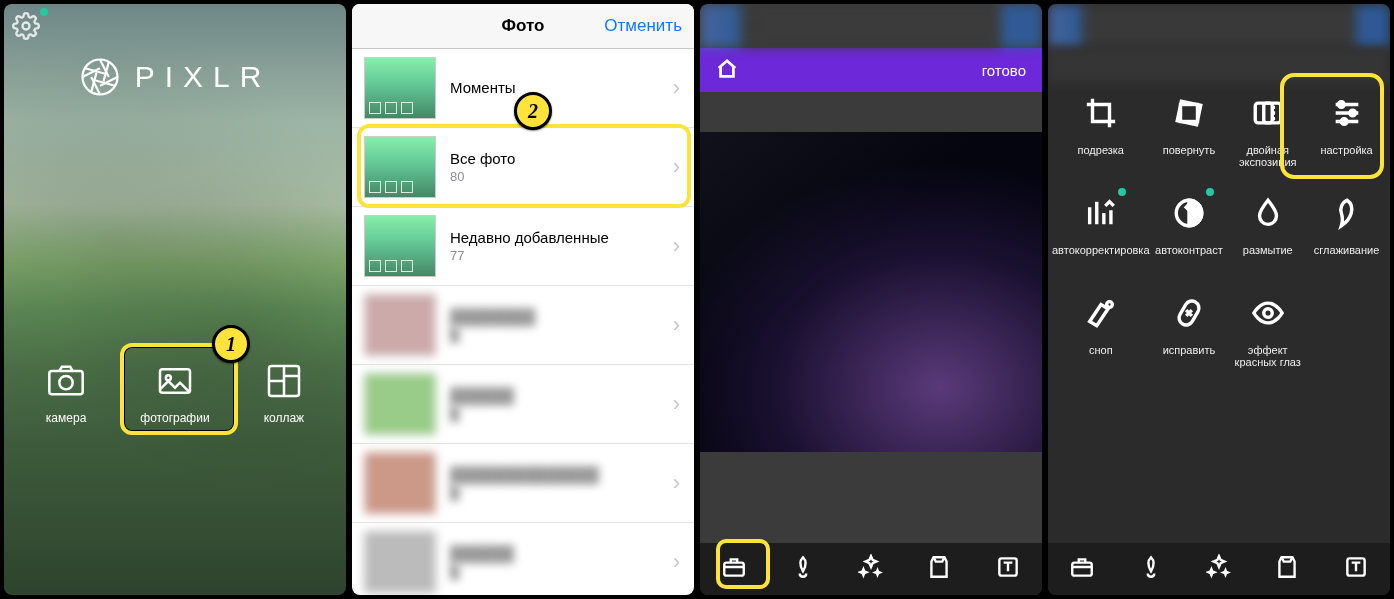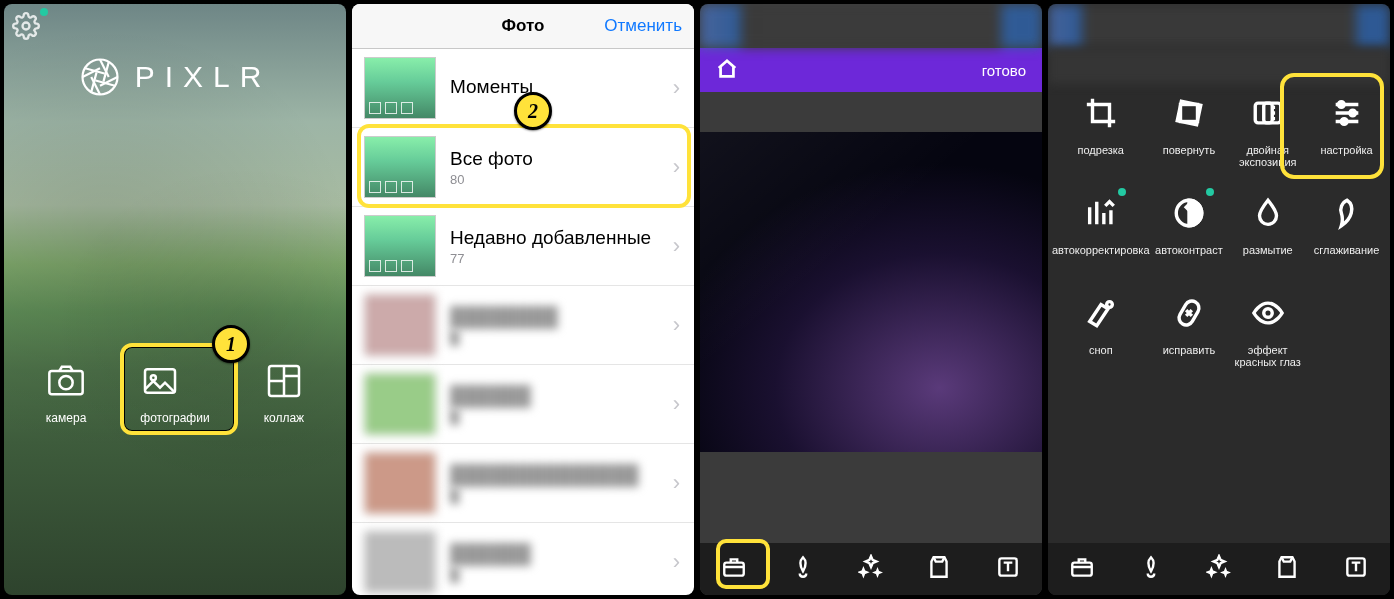--- a/index.html
+++ b/index.html
@@ -10,37 +10,37 @@
 .p1{background:linear-gradient(#6e8686 0%,#9db5a6 20%,#a7bba1 34%,#7fa86c 44%,#5f8d57 52%,#4c7048 62%,#3e5c3c 74%,#2e432d 100%)}
 .p1 .hills{position:absolute;inset:0;background:
  radial-gradient(120% 60% at 30% 40%,rgba(0,0,0,.12) 0,transparent 60%),
  radial-gradient(100% 50% at 70% 55%,rgba(0,0,0,.10) 0,transparent 55%)}
 .settings{position:absolute;top:8px;left:8px;color:#fff;opacity:.8}
 .settings svg{width:28px;height:28px}
 .dot{position:absolute;top:4px;left:36px;width:8px;height:8px;border-radius:50%;background:#23c9a2}
 .logo{position:absolute;top:52px;left:0;right:0;display:flex;align-items:center;justify-content:center;gap:14px;color:#fff;letter-spacing:10px;font-weight:200;font-size:30px}
 .logo svg{width:42px;height:42px}
 .home-actions{position:absolute;left:0;right:0;bottom:170px;display:flex;justify-content:center;gap:54px}
-.hact{display:flex;flex-direction:column;align-items:flex-start;gap:10px;color:#fff;font-size:12px}
+.hact{display:flex;flex-direction:column;align-items:center;gap:10px;color:#fff;font-size:12px}
 .hact svg{width:40px;height:40px;stroke:#fff;fill:none;stroke-width:3}
 .photo-sel{position:absolute;left:116px;bottom:160px;width:110px;height:84px;border:4px solid #ffe23a;border-radius:12px;box-shadow:0 0 0 1px #000 inset}
 
 
 .p2{background:#fff}
 .nav{height:44px;display:flex;align-items:center;justify-content:center;position:relative;border-bottom:1px solid #c8c8c8;background:#f7f7f7;font-weight:600;font-size:17px}
 .cancel{position:absolute;right:12px;color:#1079ff;font-weight:400;font-size:17px}
 .albums{}
 .album{display:flex;align-items:center;gap:14px;padding:8px 0 8px 12px;border-bottom:1px solid #e5e5e5;position:relative}
 .album .chev{position:absolute;right:14px;color:#c7c7cc;font-size:22px}
 .thumb{width:70px;height:60px;border:1px solid #ccc;background:#ddd;background:linear-gradient(#8ea 0,#6c9 40%,#486 100%);position:relative;flex:0 0 auto}
 .thumb.blur{filter:blur(5px)}
 .thumb .mini{position:absolute;left:4px;bottom:4px;display:flex;gap:4px}
 .thumb .mini span{width:10px;height:10px;border:1px solid rgba(255,255,255,.8)}
 .at{display:flex;flex-direction:column;gap:2px}
-.at .t{font-size:19px}
+.at .t{font-size:15px}
 .at .c{font-size:13px;color:#8e8e93}
 .album.blurred .t,.album.blurred .c{filter:blur(4px);color:#999}
 .sel2{position:absolute;left:5px;top:120px;width:326px;height:76px;border:4px solid #ffe23a;border-radius:12px;z-index:5}
 
 
 .p3{background:#3b3b3b}
 .p3 .blurheader{height:44px;background:linear-gradient(90deg,#4a6aa8,#2f5fa0 12%,#3b3b3b 12%,#3b3b3b 88%,#2f5fa0 88%);filter:blur(6px);opacity:.9}
 .tbar{height:44px;background:#6d28d9;display:flex;align-items:center;justify-content:space-between;padding:0 16px;color:#fff;font-size:15px}
 .tbar svg{width:22px;height:22px;stroke:#fff;fill:none;stroke-width:3}
 .canvas{height:320px;margin-top:40px;background:

